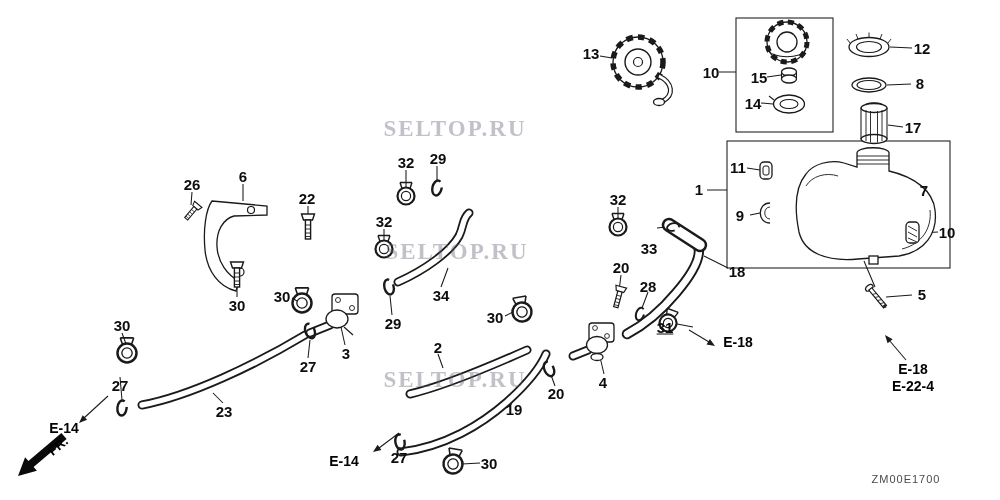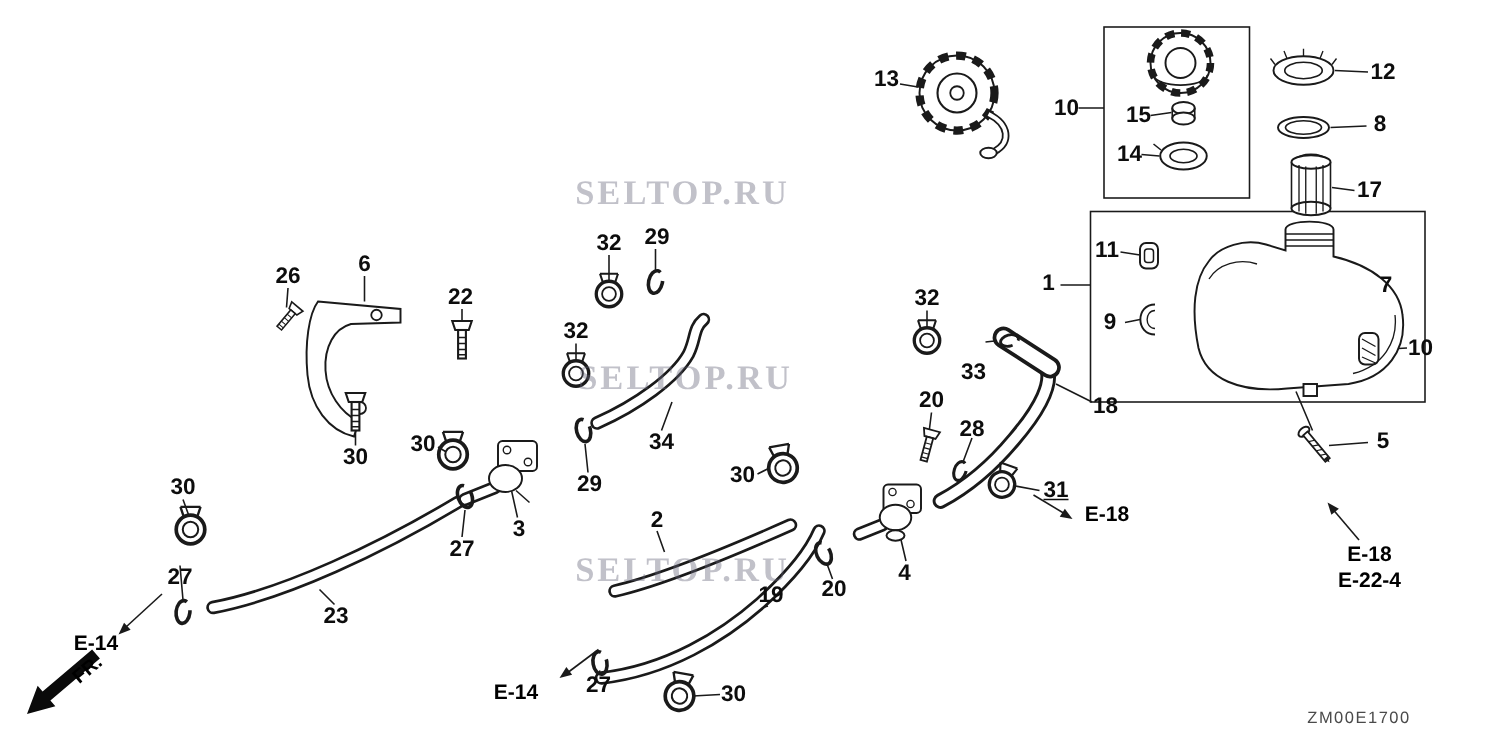--- a/index.html
+++ b/index.html
@@ -247,29 +247,29 @@
       <span class="part-label" style="left: 384px; top: 221px;">32</span>
       <span class="part-label" style="left: 441px; top: 295px;">34</span>
       <span class="part-label" style="left: 393px; top: 323px;">29</span>
       <span class="part-label" style="left: 282px; top: 296px;">30</span>
       <span class="part-label" style="left: 346px; top: 353px;">3</span>
       <span class="part-label" style="left: 308px; top: 366px;">27</span>
       <span class="part-label" style="left: 224px; top: 411px;">23</span>
       <span class="part-label" style="left: 122px; top: 325px;">30</span>
       <span class="part-label" style="left: 120px; top: 385px;">27</span>
       <span class="part-label" style="left: 438px; top: 347px;">2</span>
-      <span class="part-label" style="left: 514px; top: 397px;">19</span>
+      <span class="part-label" style="left: 514px; top: 409px;">19</span>
       <span class="part-label" style="left: 399px; top: 457px;">27</span>
       <span class="part-label" style="left: 489px; top: 463px;">30</span>
       <span class="part-label" style="left: 495px; top: 317px;">30</span>
       <span class="part-label" style="left: 556px; top: 393px;">20</span>
       <span class="part-label" style="left: 603px; top: 382px;">4</span>
       <span class="part-label" style="left: 621px; top: 267px;">20</span>
       <span class="part-label" style="left: 648px; top: 286px;">28</span>
-      <span class="part-label" style="left: 704px; top: 327px; text-decoration: underline;">31</span>
+      <span class="part-label" style="left: 665px; top: 327px; text-decoration: underline;">31</span>
       <span class="part-label" style="left: 737px; top: 271px;">18</span>
       <span class="part-label" style="left: 618px; top: 199px;">32</span>
       <span class="part-label" style="left: 649px; top: 229px; margin-top: 19px;">33</span>
       <span class="part-label" style="left: 591px; top: 53px;">13</span>
       <span class="part-label" style="left: 711px; top: 72px;">10</span>
       <span class="part-label" style="left: 759px; top: 77px;">15</span>
       <span class="part-label" style="left: 753px; top: 103px;">14</span>
       <span class="part-label" style="left: 922px; top: 48px; text-align: center;">12</span>
       <span class="part-label" style="left: 920px; top: 83px;">8</span>
       <span class="part-label" style="left: 913px; top: 127px;">17</span>

